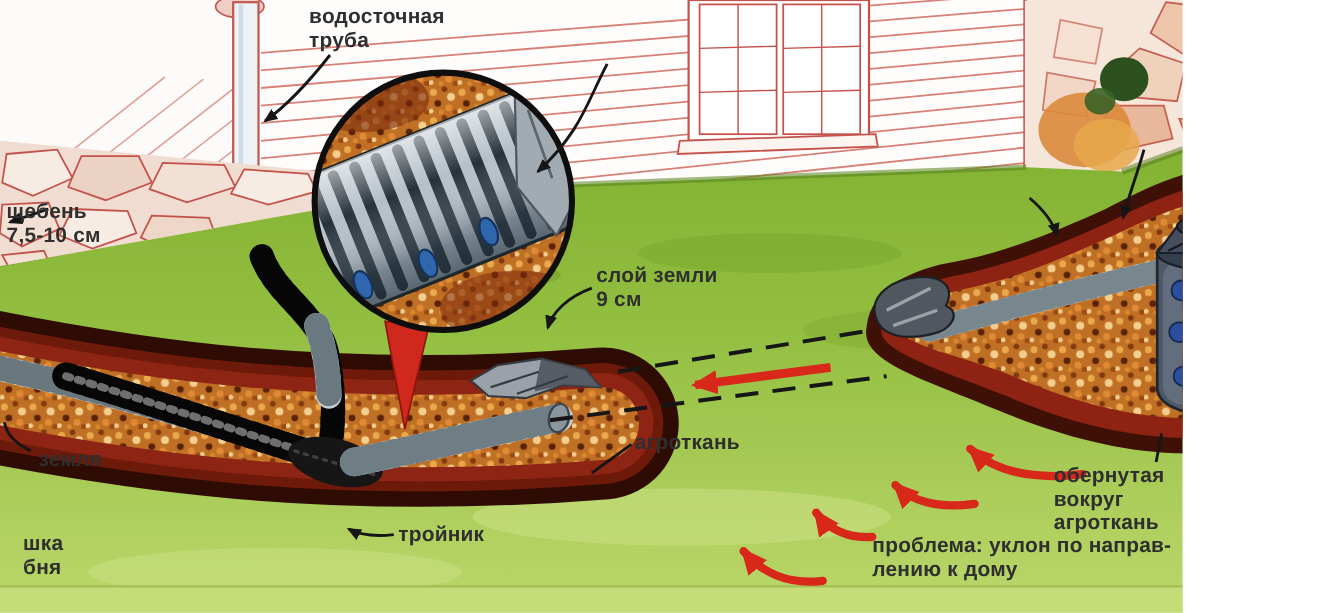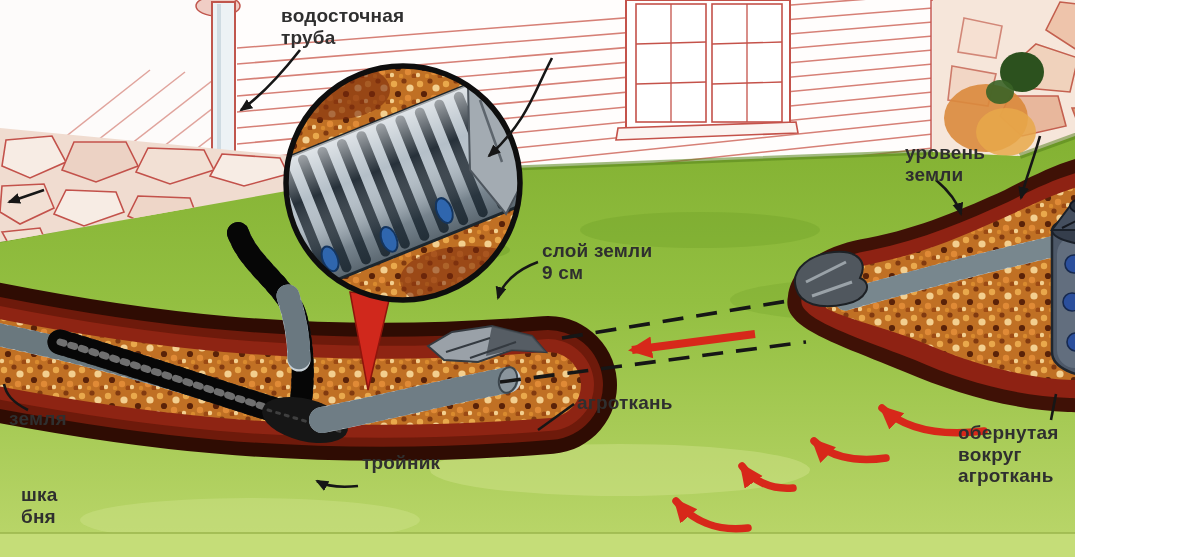--- a/index.html
+++ b/index.html
@@ -325,25 +325,27 @@
     <path d="M358,486 Q332,489 317,481" marker-end="url(#ahB)"></path>
     <path d="M1040,136 C1034,158 1026,178 1021,198" marker-end="url(#ahB)"></path>
     <path d="M1150,134 C1150,156 1144,168 1133,176" marker-end="url(#ahB)"></path>
     <path d="M936,180 C950,192 958,204 961,214" marker-end="url(#ahB)"></path>
     <path d="M1051,420 L1056,394"></path>
   </g>
 </svg>
 
 <div class="lbl" style="left:281px;top:5px">водосточная
 труба</div>
+<div class="lbl" style="left:6px;top:182px">щебень
+7,5-10 см</div>
 <div class="lbl" style="left:542px;top:240px">слой земли
 9 см</div>
 <div class="lbl" style="left:577px;top:392px">агроткань</div>
-<div class="lbl" style="left:9px;top:408px">земля</div>
+<div class="lbl" style="left:35px;top:408px">земля</div>
 <div class="lbl" style="left:21px;top:484px">шка
 бня</div>
-<div class="lbl" style="left:362px;top:452px">тройник</div>
-<div class="lbl" style="left:905px;top:142px">уровень
-земли</div>
+<div class="lbl" style="left:362px;top:476px">тройник</div>
 <div class="lbl" style="left:958px;top:422px">обернутая вокруг
 агроткань</div>
+<div class="lbl" style="left:793px;top:486px">проблема: уклон по направ-
+лению к дому</div>
 
 </div>
 
 </body></html>

